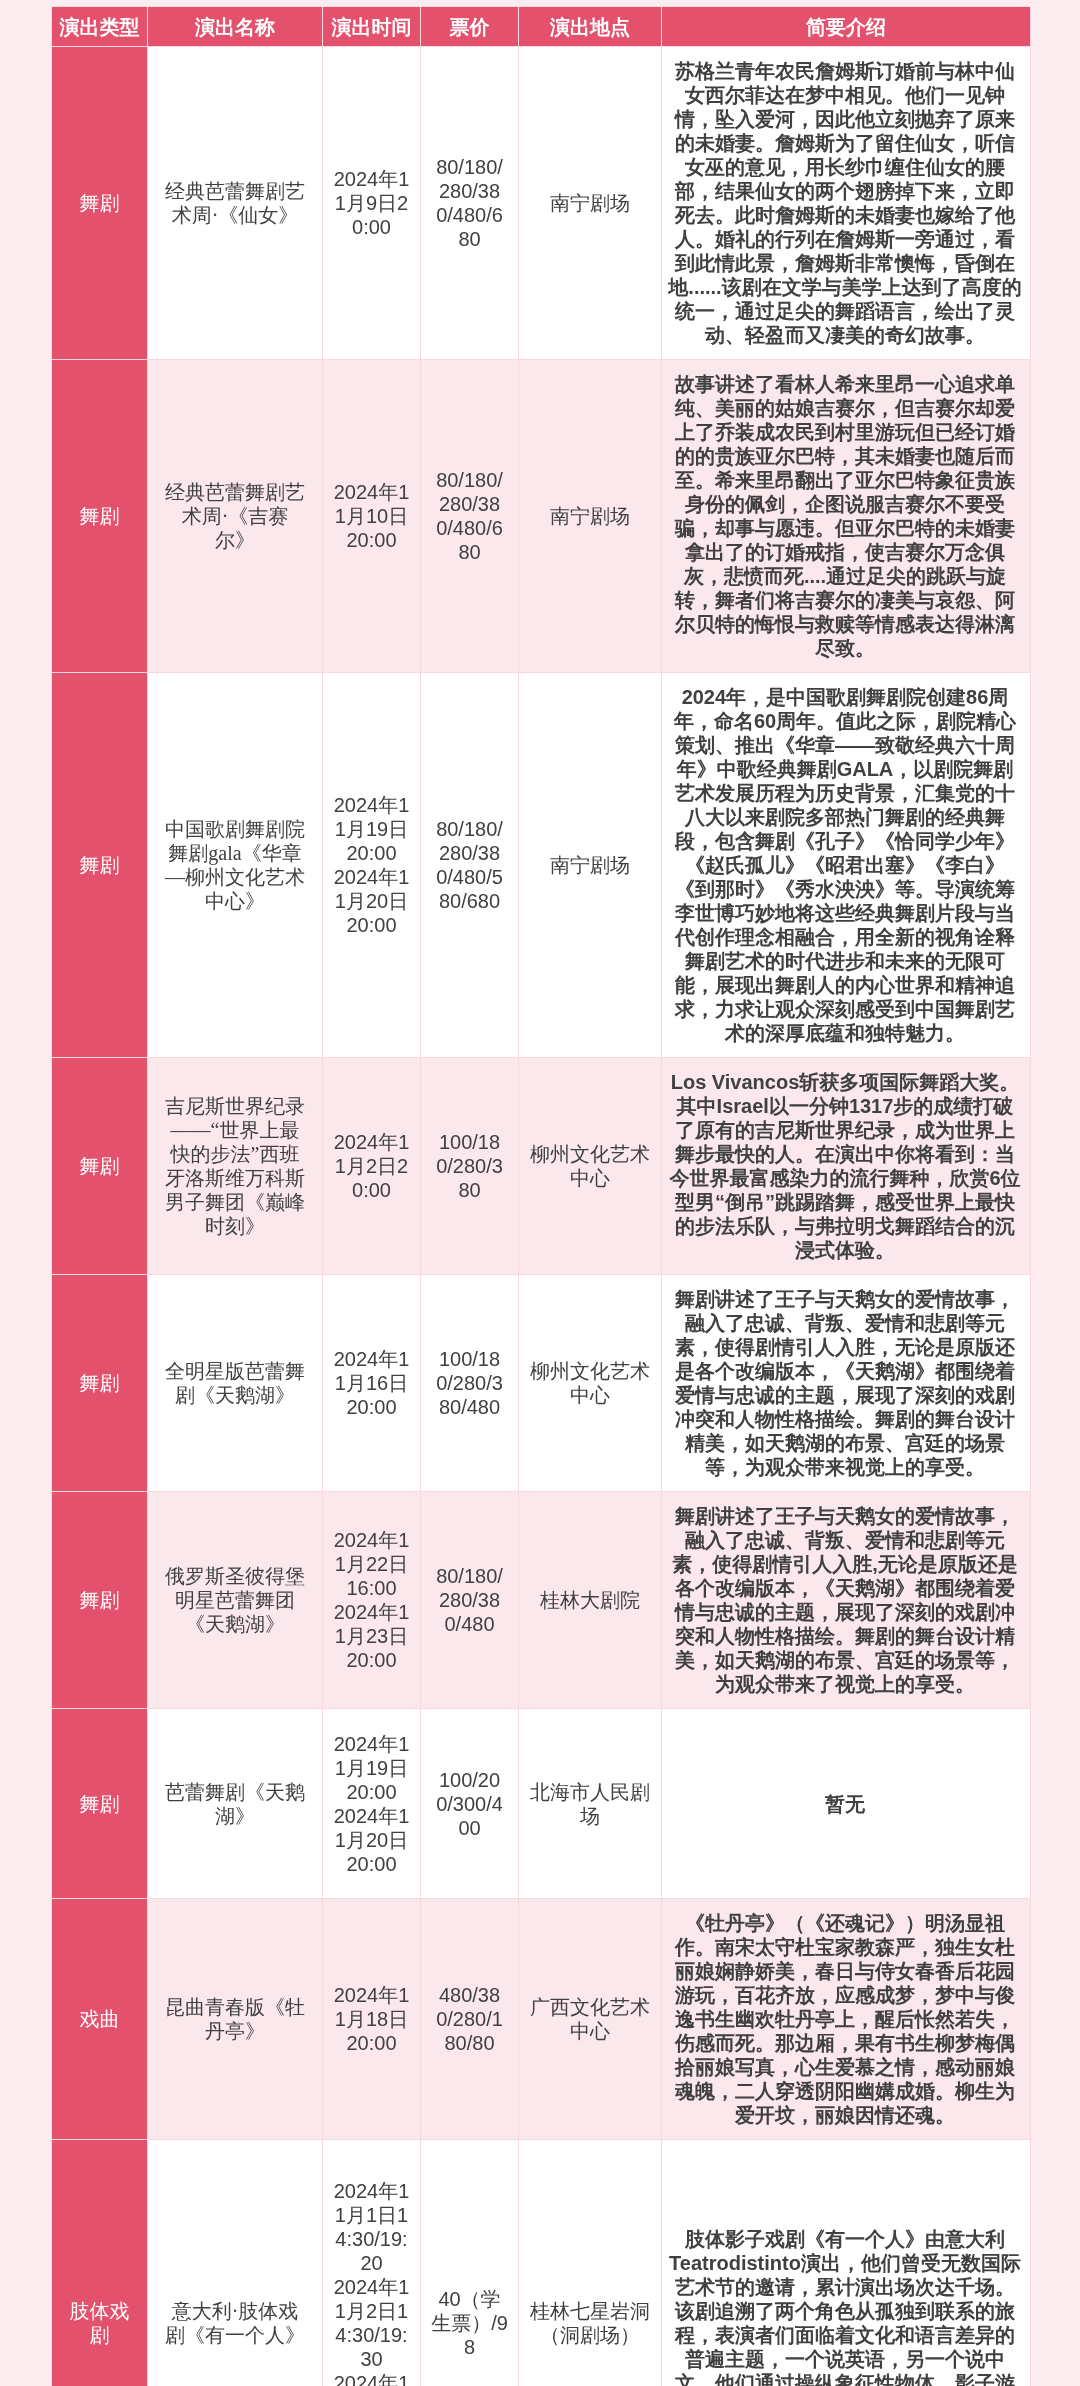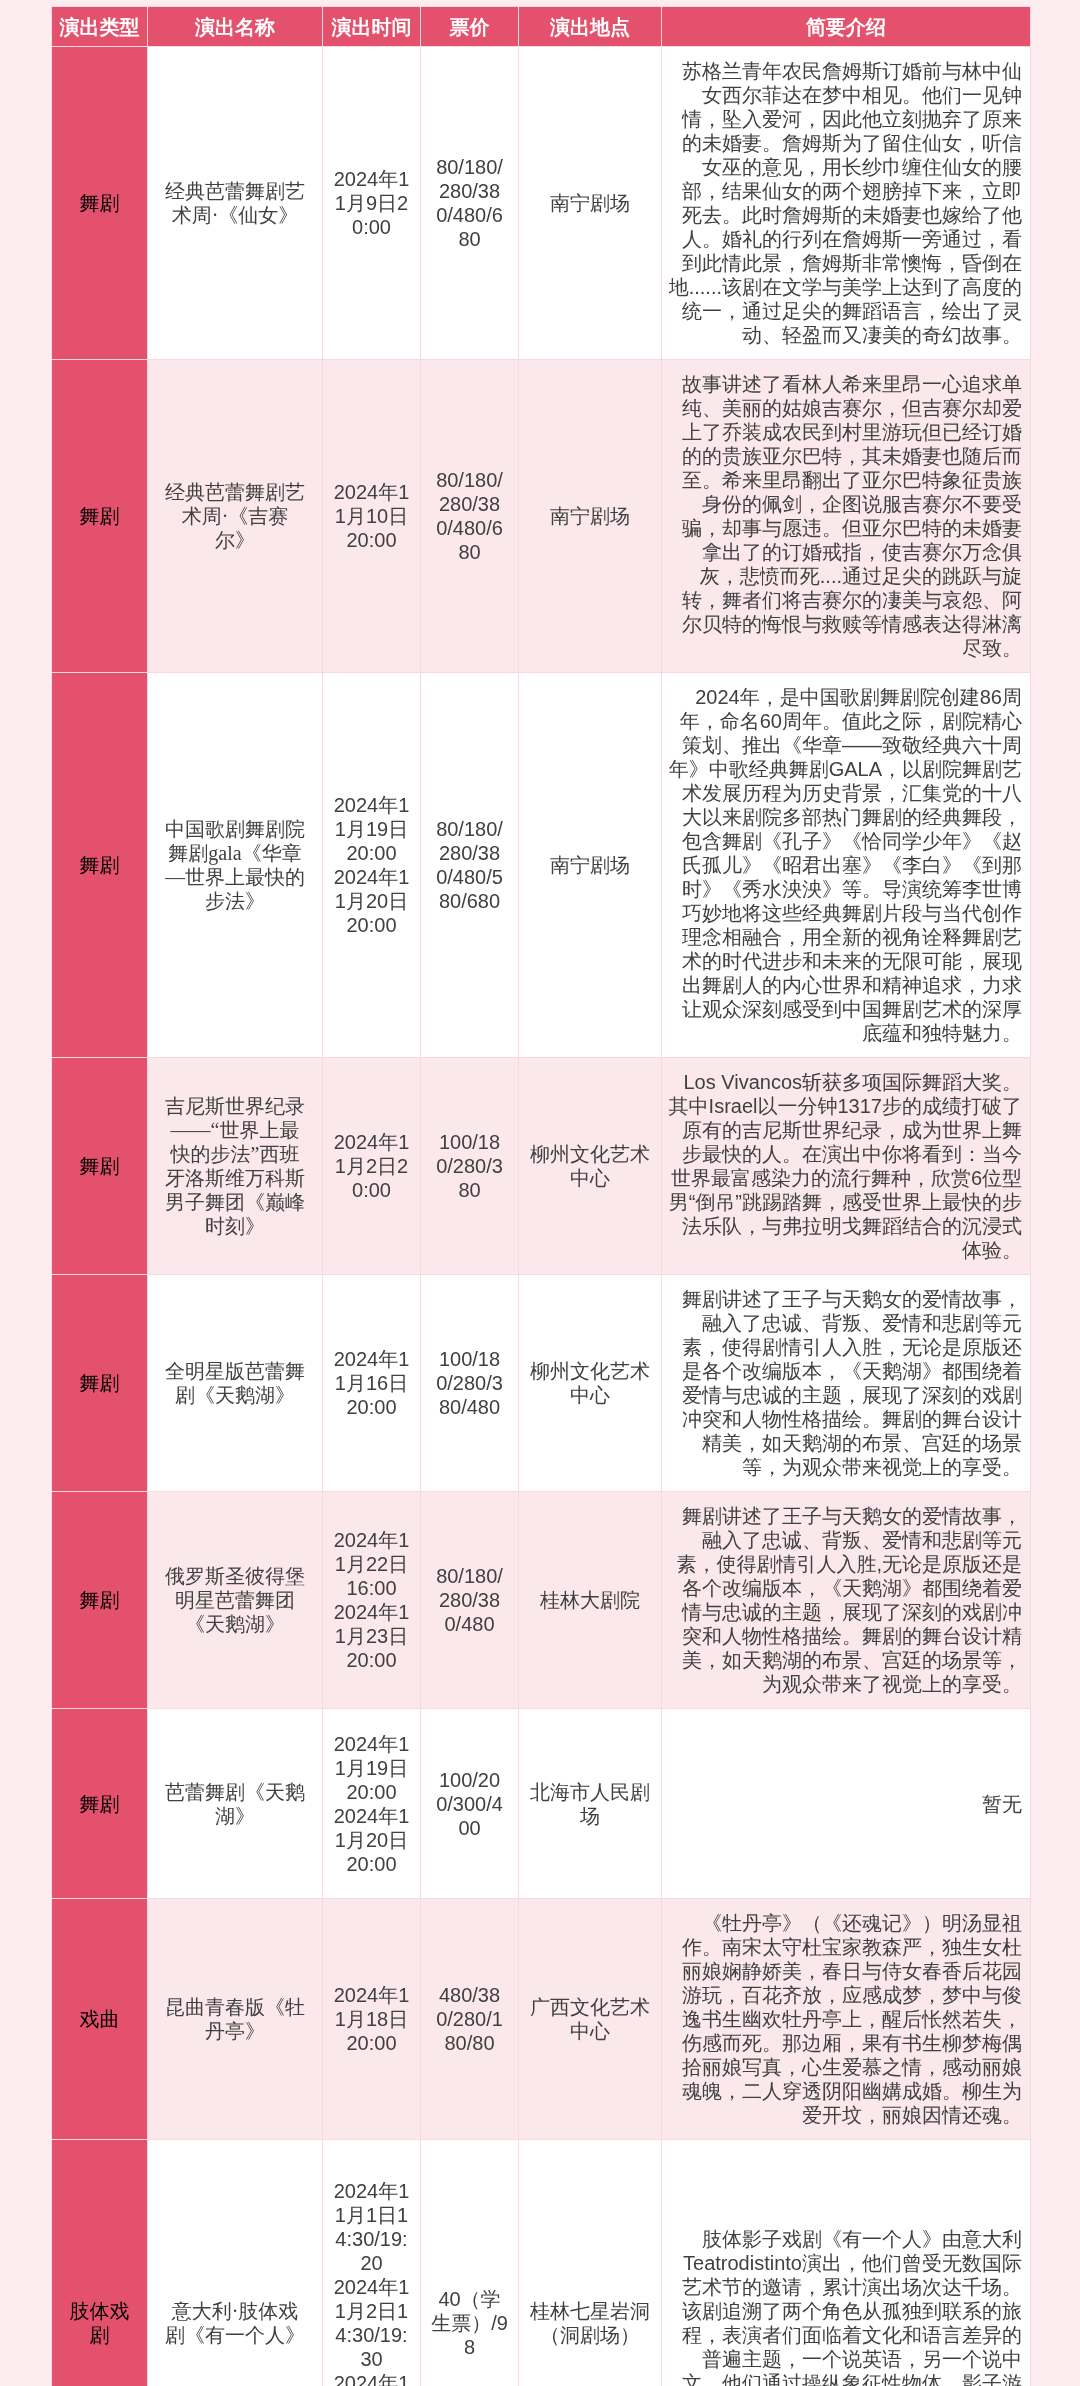--- a/index.html
+++ b/index.html
@@ -36,30 +36,31 @@
     background:#e4516c;
     color:#ffffff;
     font-weight:bold;
     height:40px;
     padding:2px 4px;
   }
   tbody tr { background:#ffffff; }
   tbody tr.shade { background:#fbe8ec; }
   td.type {
     background:#e4516c;
-    color:#000000;
+    color:#ffffff;
   }
   td.name { padding:8px 14px;font-family:Liberation Serif, serif; }
   td.time, td.price { word-break:break-all; padding:16px 10px; }
   td.venue { padding:8px 10px; }
   td.desc {
-    text-align:right;
+    text-align:center;
     padding:12px 8px 12px 6px;
     word-break:normal;
     overflow-wrap:break-word;
+    font-weight:bold;
   }
 </style>
 </head>
 <body>
 
 <div class="table-wrap">
   <table class="sched">
     <colgroup>
       <col class="c-type">
         <col class="c-name">
@@ -97,21 +98,21 @@
         <td class="time">
           <div>2024年11月10日20:00</div>
         </td>
         <td class="price">80/180/280/380/480/680</td>
         <td class="venue">南宁剧场</td>
         <td class="desc">故事讲述了看林人希来里昂一心追求单纯、美丽的姑娘吉赛尔，但吉赛尔却爱上了乔装成农民到村里游玩但已经订婚的的贵族亚尔巴特，其未婚妻也随后而至。希来里昂翻出了亚尔巴特象征贵族身份的佩剑，企图说服吉赛尔不要受骗，却事与愿违。但亚尔巴特的未婚妻拿出了的订婚戒指，使吉赛尔万念俱灰，悲愤而死....通过足尖的跳跃与旋转，舞者们将吉赛尔的凄美与哀怨、阿尔贝特的悔恨与救赎等情感表达得淋漓尽致。</td>
       </tr>
 
       <tr style="height:363px">
         <td class="type">舞剧</td>
-        <td class="name">中国歌剧舞剧院舞剧gala《华章—世界上最快的步法》</td>
+        <td class="name">中国歌剧舞剧院舞剧gala《华章—柳州文化艺术中心》</td>
         <td class="time">
           <div>2024年11月19日20:00</div>
           <div>2024年11月20日20:00</div>
         </td>
         <td class="price">80/180/280/380/480/580/680</td>
         <td class="venue">南宁剧场</td>
         <td class="desc">2024年，是中国歌剧舞剧院创建86周年，命名60周年。值此之际，剧院精心策划、推出《华章——致敬经典六十周年》中歌经典舞剧GALA，以剧院舞剧艺术发展历程为历史背景，汇集党的十八大以来剧院多部热门舞剧的经典舞段，包含舞剧《孔子》《恰同学少年》《赵氏孤儿》《昭君出塞》《李白》《到那时》《秀水泱泱》等。导演统筹李世博巧妙地将这些经典舞剧片段与当代创作理念相融合，用全新的视角诠释舞剧艺术的时代进步和未来的无限可能，展现出舞剧人的内心世界和精神追求，力求让观众深刻感受到中国舞剧艺术的深厚底蕴和独特魅力。</td>
       </tr>
 
       <tr class="shade" style="height:190px">

